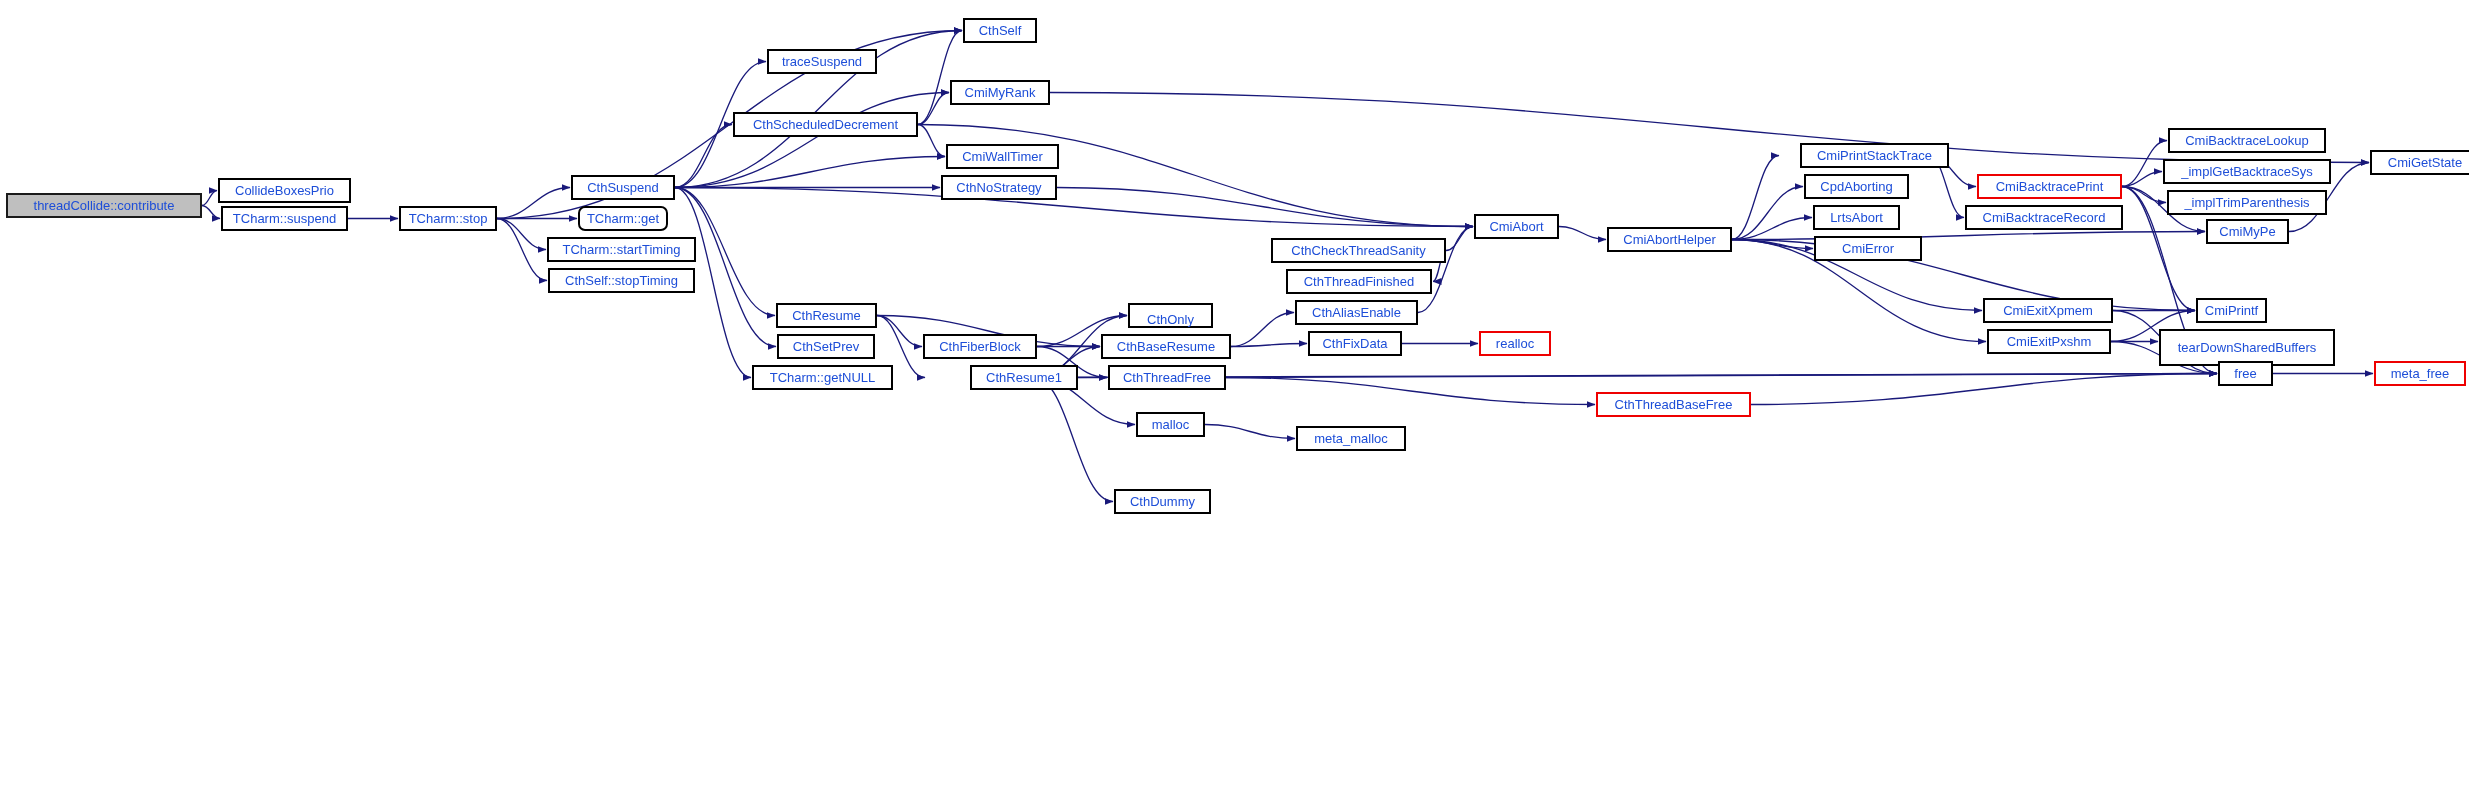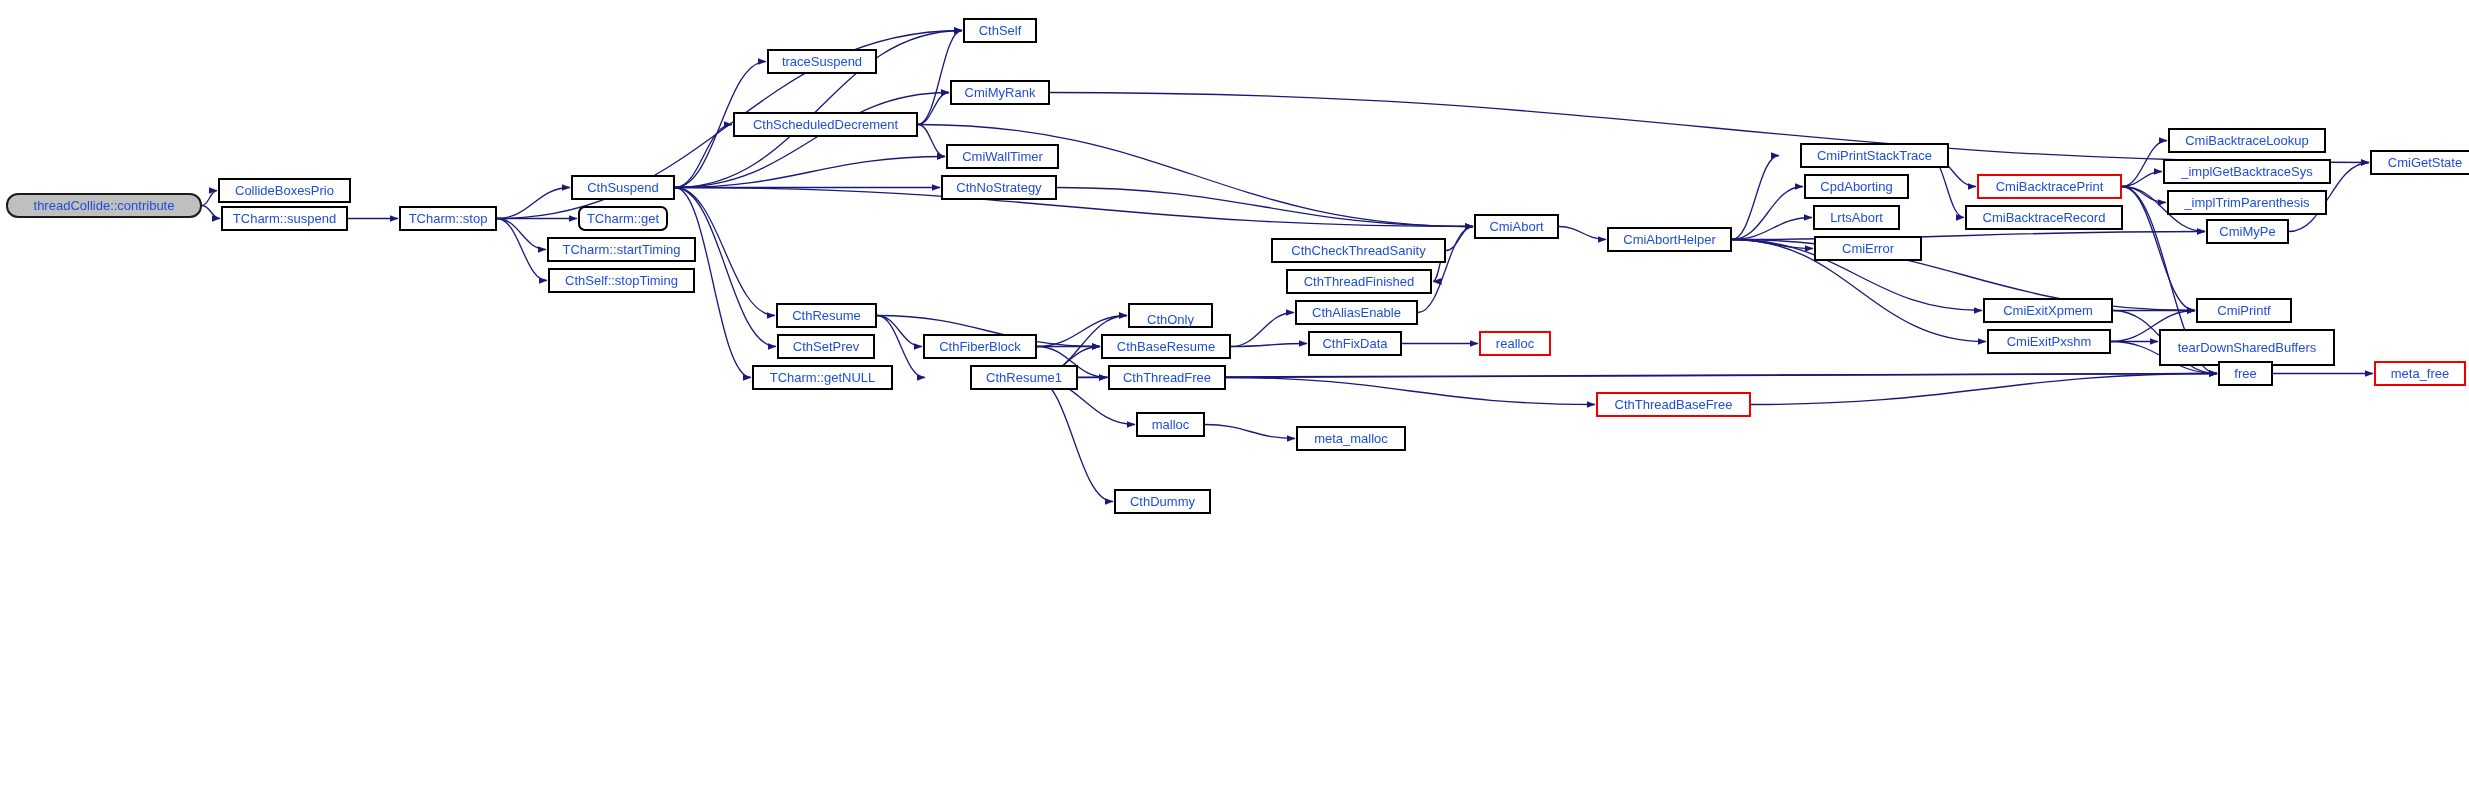--- a/index.html
+++ b/index.html
@@ -127,21 +127,21 @@
         <path d="M 1231,346.5 C 1265.2,346.5 1272.8,343.5 1307,343.5" marker-end="url(#arrowhead)"></path>
         <path d="M 1402,343.5 C 1436.2,343.5 1443.8,343.5 1478,343.5" marker-end="url(#arrowhead)"></path>
         <path d="M 1226,377.5 C 1392.05,377.5 1428.95,404.5 1595,404.5" marker-end="url(#arrowhead)"></path>
         <path d="M 1226,377.5 C 1671.95,377.5 1771.05,373.5 2217,373.5" marker-end="url(#arrowhead)"></path>
         <path d="M 1751,404.5 C 1960.7,404.5 2007.3,373.5 2217,373.5" marker-end="url(#arrowhead)"></path>
         <path d="M 1205,424.5 C 1245.5,424.5 1254.5,438.5 1295,438.5" marker-end="url(#arrowhead)"></path>
         <path d="M 1446,250.5 C 1440.15,250.5 1438.85,281.5 1433,281.5" marker-end="url(#arrowhead)"></path>
       </g>
   </svg>
   <div id="node-layer">
-      <div class="node root" style="left: 6px; top: 193px; width: 196px; height: 25px; border-radius: 12px;">
+      <div class="node root" style="left: 6px; top: 193px; width: 196px; height: 25px;">
         <span class="node-label">threadCollide::contribute</span>
       </div>
       <div class="node" style="left: 218px; top: 178px; width: 133px; height: 25px;">
         <span class="node-label">CollideBoxesPrio</span>
       </div>
       <div class="node" style="left: 221px; top: 206px; width: 127px; height: 25px;">
         <span class="node-label">TCharm::suspend</span>
       </div>
       <div class="node" style="left: 399px; top: 206px; width: 98px; height: 25px;">
         <span class="node-label">TCharm::stop</span>
@@ -265,21 +265,21 @@
       </div>
       <div class="node" style="left: 2370px; top: 150px; width: 110px; height: 25px;">
         <span class="node-label">CmiGetState</span>
       </div>
       <div class="node" style="left: 1983px; top: 298px; width: 130px; height: 25px;">
         <span class="node-label">CmiExitXpmem</span>
       </div>
       <div class="node" style="left: 1987px; top: 329px; width: 124px; height: 25px;">
         <span class="node-label">CmiExitPxshm</span>
       </div>
-      <div class="node" style="left: 2196px; top: 298px; width: 96px; height: 25px;">
+      <div class="node" style="left: 2196px; top: 298px; width: 71px; height: 25px;">
         <span class="node-label">CmiPrintf</span>
       </div>
       <div class="node" style="left: 2159px; top: 329px; width: 176px; height: 37px;">
         <span class="node-label">tearDownSharedBuffers</span>
       </div>
       <div class="node" style="left: 2218px; top: 361px; width: 55px; height: 25px;">
         <span class="node-label">free</span>
       </div>
       <div class="node redborder" style="left: 2374px; top: 361px; width: 92px; height: 25px;">
         <span class="node-label">meta_free</span>

